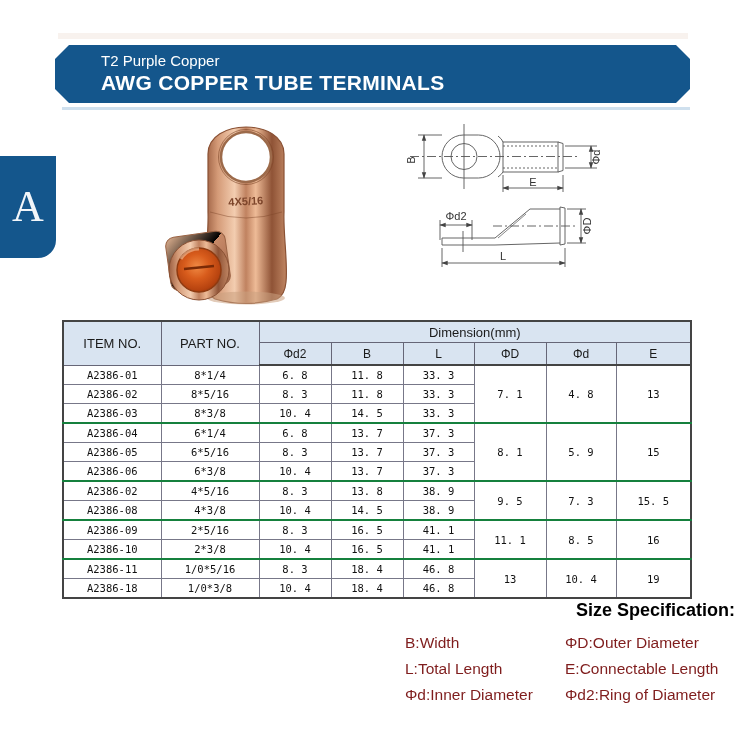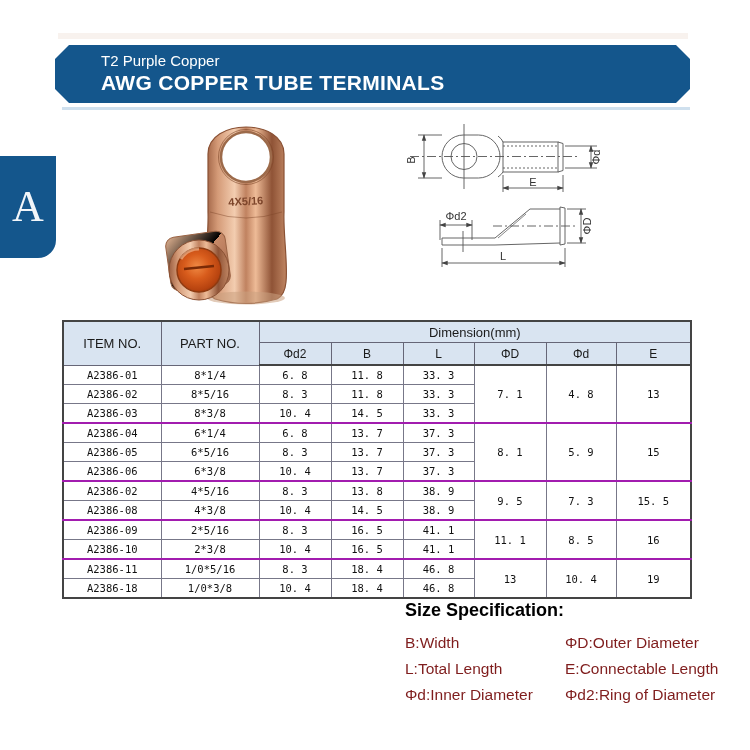--- a/index.html
+++ b/index.html
@@ -39,24 +39,24 @@
   table.spec th {
     background:#d9e4f1; font-weight:normal; color:#1a1a1a;
     border:1px solid #667; font-size:13px; height:20px; padding:0;
   }
   table.spec thead tr:last-child th { border-bottom:2px solid #444; font-size:12px; height:21px; }
   table.spec td {
     border:1px solid #778; text-align:center; padding:0; height:18px;
     font-family:"DejaVu Sans Mono", monospace; font-size:10.5px; color:#111;
     white-space:nowrap;
   }
-  table.spec tr.group-start td { border-top:2px solid #a21caf; }
+  table.spec tr.group-start td { border-top:2px solid #15803d; }
   
   .size-spec { position:absolute; left:405px; top:600px; width:330px; }
-  .size-spec-heading { font-size:18px; font-weight:bold; color:#000; margin-bottom:13px; }
+  .size-spec-heading { font-size:18px; font-weight:bold; color:#000; margin-bottom:13px;text-align:right; }
   .size-spec-grid {
     display:grid; grid-template-columns:160px auto; row-gap:8px;
     font-size:15.5px; color:#7f1d1d;
   }
 </style>
 </head>
 <body>
 
 <div class="top-strip"></div>
 

